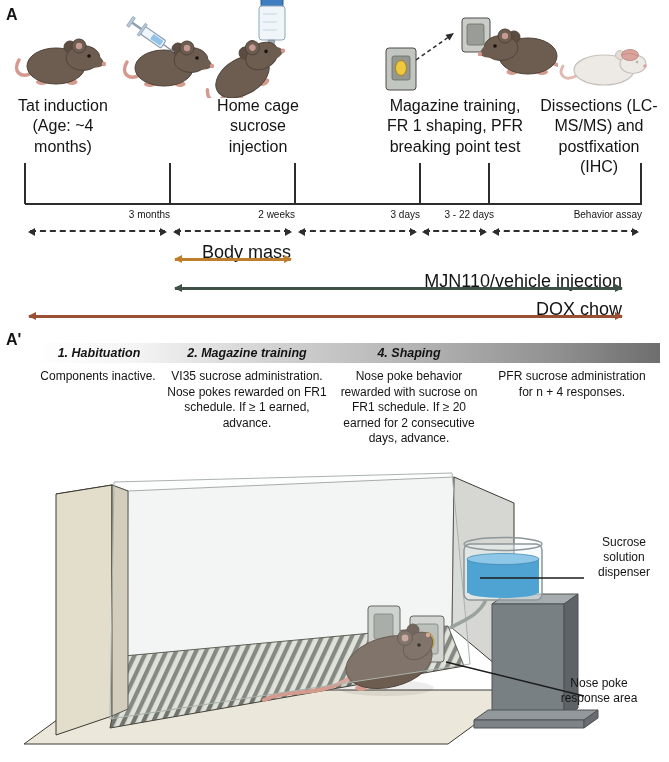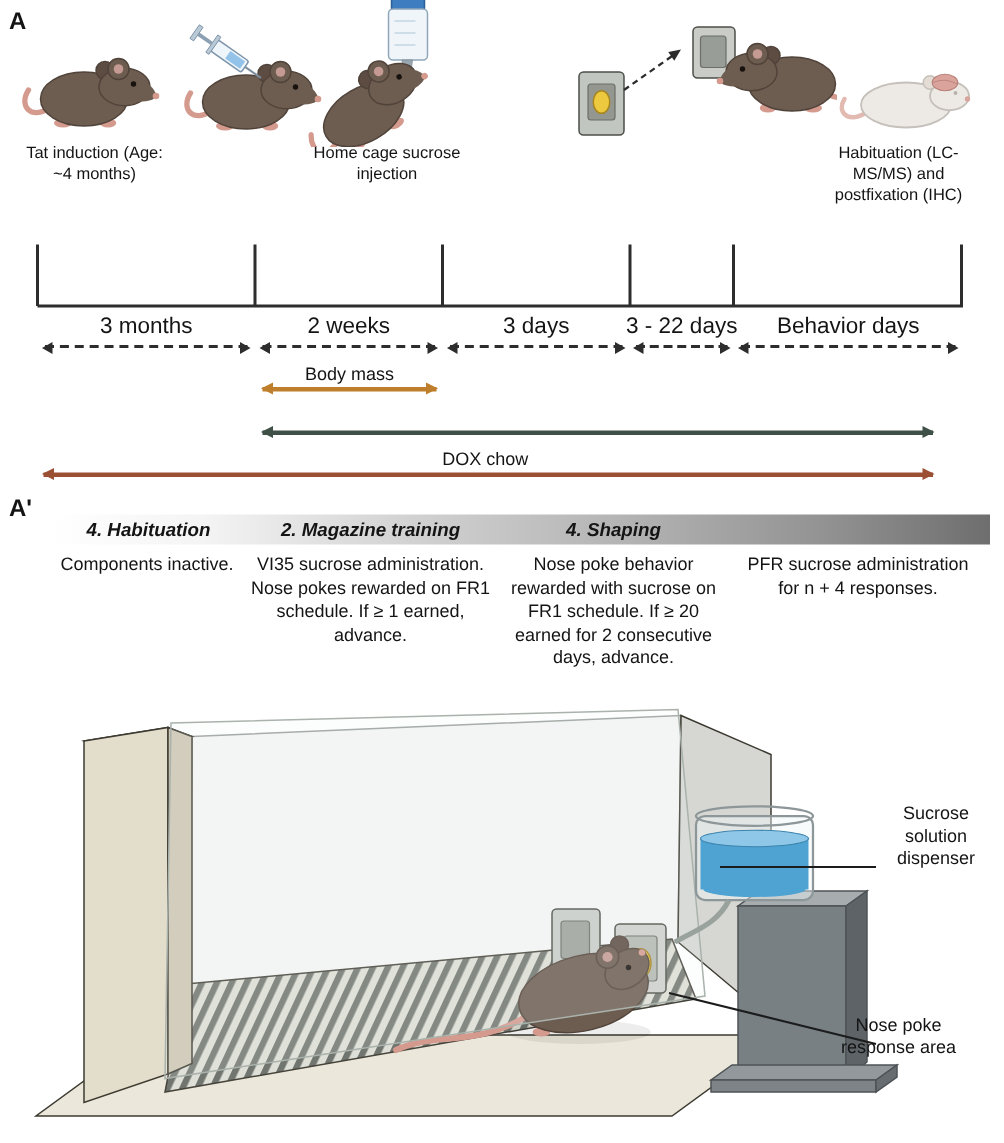--- a/index.html
+++ b/index.html
@@ -1,30 +1,30 @@
 <!DOCTYPE html>
 <html><head>
 <meta charset="utf-8">
 <style>
   * { margin:0; padding:0; box-sizing:border-box; }
   html,body { background:#ffffff; }
   body { font-family:"Liberation Sans", sans-serif; color:#141414; }
   .page { position:relative; width:669px; height:762px; background:#fff; overflow:hidden; }
   .abs { position:absolute; }
   .panel-label { position:absolute; font-size:16px; font-weight:700; }
-  .stage-caption { position:absolute; font-size:11px; line-height:1.27; text-align:center; }
+  .stage-caption { position:absolute; font-size:16px; line-height:1.27; text-align:center; }
   .timeline-line { position:absolute; top:203px; border-top:2px solid #2d2d2d; }
   .tick { position:absolute; top:163px; width:2px; height:41px; background:#2d2d2d; }
-  .seg-label { position:absolute; top:209px; font-size:15px; text-align:center; }
+  .seg-label { position:absolute; top:209px; font-size:10px; text-align:right; }
   .dash-arrow { position:absolute; top:230px; height:0; border-top:2px dashed #2d2d2d; }
   .dash-arrow::before { content:""; position:absolute; left:-2px; top:-4px;
     border:4px solid transparent; border-left:none; border-right:7px solid #2d2d2d; }
   .dash-arrow::after { content:""; position:absolute; right:-2px; top:-4px;
     border:4px solid transparent; border-right:none; border-left:7px solid #2d2d2d; }
-  .span-label { position:absolute; font-size:12px; text-align:center; }
+  .span-label { position:absolute; font-size:18px; text-align:right; }
   .span-arrow { position:absolute; height:2.5px; background:currentColor; }
   .span-arrow::before { content:""; position:absolute; left:-1px; top:-2.8px;
     border:4px solid transparent; border-left:none; border-right:8px solid currentColor; }
   .span-arrow::after { content:""; position:absolute; right:-1px; top:-2.8px;
     border:4px solid transparent; border-right:none; border-left:8px solid currentColor; }
   .phase-bar { position:absolute; left:35px; top:343px; width:625px; height:20px;
     background:linear-gradient(90deg,#ffffff 0%,#f4f4f4 16%,#d2d2d2 38%,#b5b5b5 60%,#939393 82%,#6e6e6e 100%); }
   .phase-title { position:absolute; top:346px; font-size:12.5px; font-weight:700; font-style:italic; text-align:center; }
   .phase-desc { position:absolute; top:369px; font-size:12px; line-height:1.3; text-align:center; }
   .chamber-label { position:absolute; font-size:12px; line-height:1.25; text-align:center; }
@@ -107,54 +107,56 @@
     <ellipse cx="77" cy="28" rx="13" ry="9.5" fill="#edeae6" stroke="#c6c0ba" stroke-width="1.2"></ellipse>
     <circle cx="64" cy="19" r="4.5" fill="#e4ddd6" stroke="#c6c0ba"></circle>
     <ellipse cx="74" cy="19" rx="8.5" ry="5.5" fill="#daa49c" stroke="#b9827a" stroke-width="0.8"></ellipse>
     <path d="M66 19 Q74 15.5 82 20" fill="none" stroke="#b9827a" stroke-width="0.6"></path>
     <circle cx="89" cy="30" r="1.8" fill="#d8a49c"></circle>
     <circle cx="81" cy="26" r="1.3" fill="#b9b2ab"></circle>
   </svg>
 
   <div class="stage-caption" style="left:10px;top:96px;width:106px">Tat induction (Age: ~4 months)</div>
   <div class="stage-caption" style="left:202px;top:96px;width:112px">Home cage sucrose injection</div>
-  <div class="stage-caption" style="left:540px;top:96px;width:118px">Habituation (LC-MS/MS) and postfixation (IHC)</div>
+  <div class="stage-caption" style="left:384px;top:96px;width:142px">Magazine training, FR 1 shaping, PFR breaking point test</div>
+  <div class="stage-caption" style="left:540px;top:96px;width:118px">Dissections (LC-MS/MS) and postfixation (IHC)</div>
 
   <div class="timeline-line" style="left:25px;width:617px"></div>
   <div class="tick" style="left:24px"></div>
   <div class="tick" style="left:169px"></div>
   <div class="tick" style="left:294px"></div>
   <div class="tick" style="left:419px"></div>
   <div class="tick" style="left:488px"></div>
   <div class="tick" style="left:640px"></div>
 
   <div class="seg-label" style="left:25px;width:145px">3 months</div>
   <div class="seg-label" style="left:170px;width:125px">2 weeks</div>
   <div class="seg-label" style="left:295px;width:125px">3 days</div>
   <div class="seg-label" style="left:415px;width:79px">3 - 22 days</div>
-  <div class="seg-label" style="left:489px;width:153px">Behavior days</div>
+  <div class="seg-label" style="left:489px;width:153px">Behavior assay</div>
 
   <div class="dash-arrow" style="left:30px;width:135px"></div>
   <div class="dash-arrow" style="left:175px;width:115px"></div>
   <div class="dash-arrow" style="left:300px;width:115px"></div>
   <div class="dash-arrow" style="left:424px;width:61px"></div>
   <div class="dash-arrow" style="left:494px;width:143px"></div>
 
   <div class="span-label" style="left:175px;width:116px;top:242px">Body mass</div>
   <div class="span-arrow" style="left: 175px; width: 116px; top: 258px; color: rgb(191, 126, 43);"></div>
 
+  <div class="span-label" style="left:175px;width:447px;top:271px">MJN110/vehicle injection</div>
   <div class="span-arrow" style="left: 175px; width: 447px; top: 287px; color: rgb(63, 80, 70);"></div>
 
   <div class="span-label" style="left:25px;width:597px;top:299px">DOX chow</div>
   <div class="span-arrow" style="left: 29px; width: 593px; top: 315px; color: rgb(155, 80, 52);"></div>
 
   <div class="panel-label" style="left:6px;top:331px">A'</div>
 
   <div class="phase-bar"></div>
-  <div class="phase-title" style="left:38px;width:122px">4. Habituation</div>
+  <div class="phase-title" style="left:38px;width:122px">1. Habituation</div>
   <div class="phase-title" style="left:168px;width:158px">2. Magazine training</div>
   <div class="phase-title" style="left:338px;width:142px">4. Shaping</div>
 
   <div class="phase-desc" style="left:36px;width:124px">Components inactive.</div>
   <div class="phase-desc" style="left:166px;width:162px">VI35 sucrose administration. Nose pokes rewarded on FR1 schedule. If ≥ 1 earned, advance.</div>
   <div class="phase-desc" style="left:336px;width:146px">Nose poke behavior rewarded with sucrose on FR1 schedule. If ≥ 20 earned for 2 consecutive days, advance.</div>
   <div class="phase-desc" style="left:490px;width:164px">PFR sucrose administration for n + 4 responses.</div>
 
   <svg class="abs" style="left:12px;top:466px" width="645" height="294" viewBox="0 0 645 294">
     <defs>

